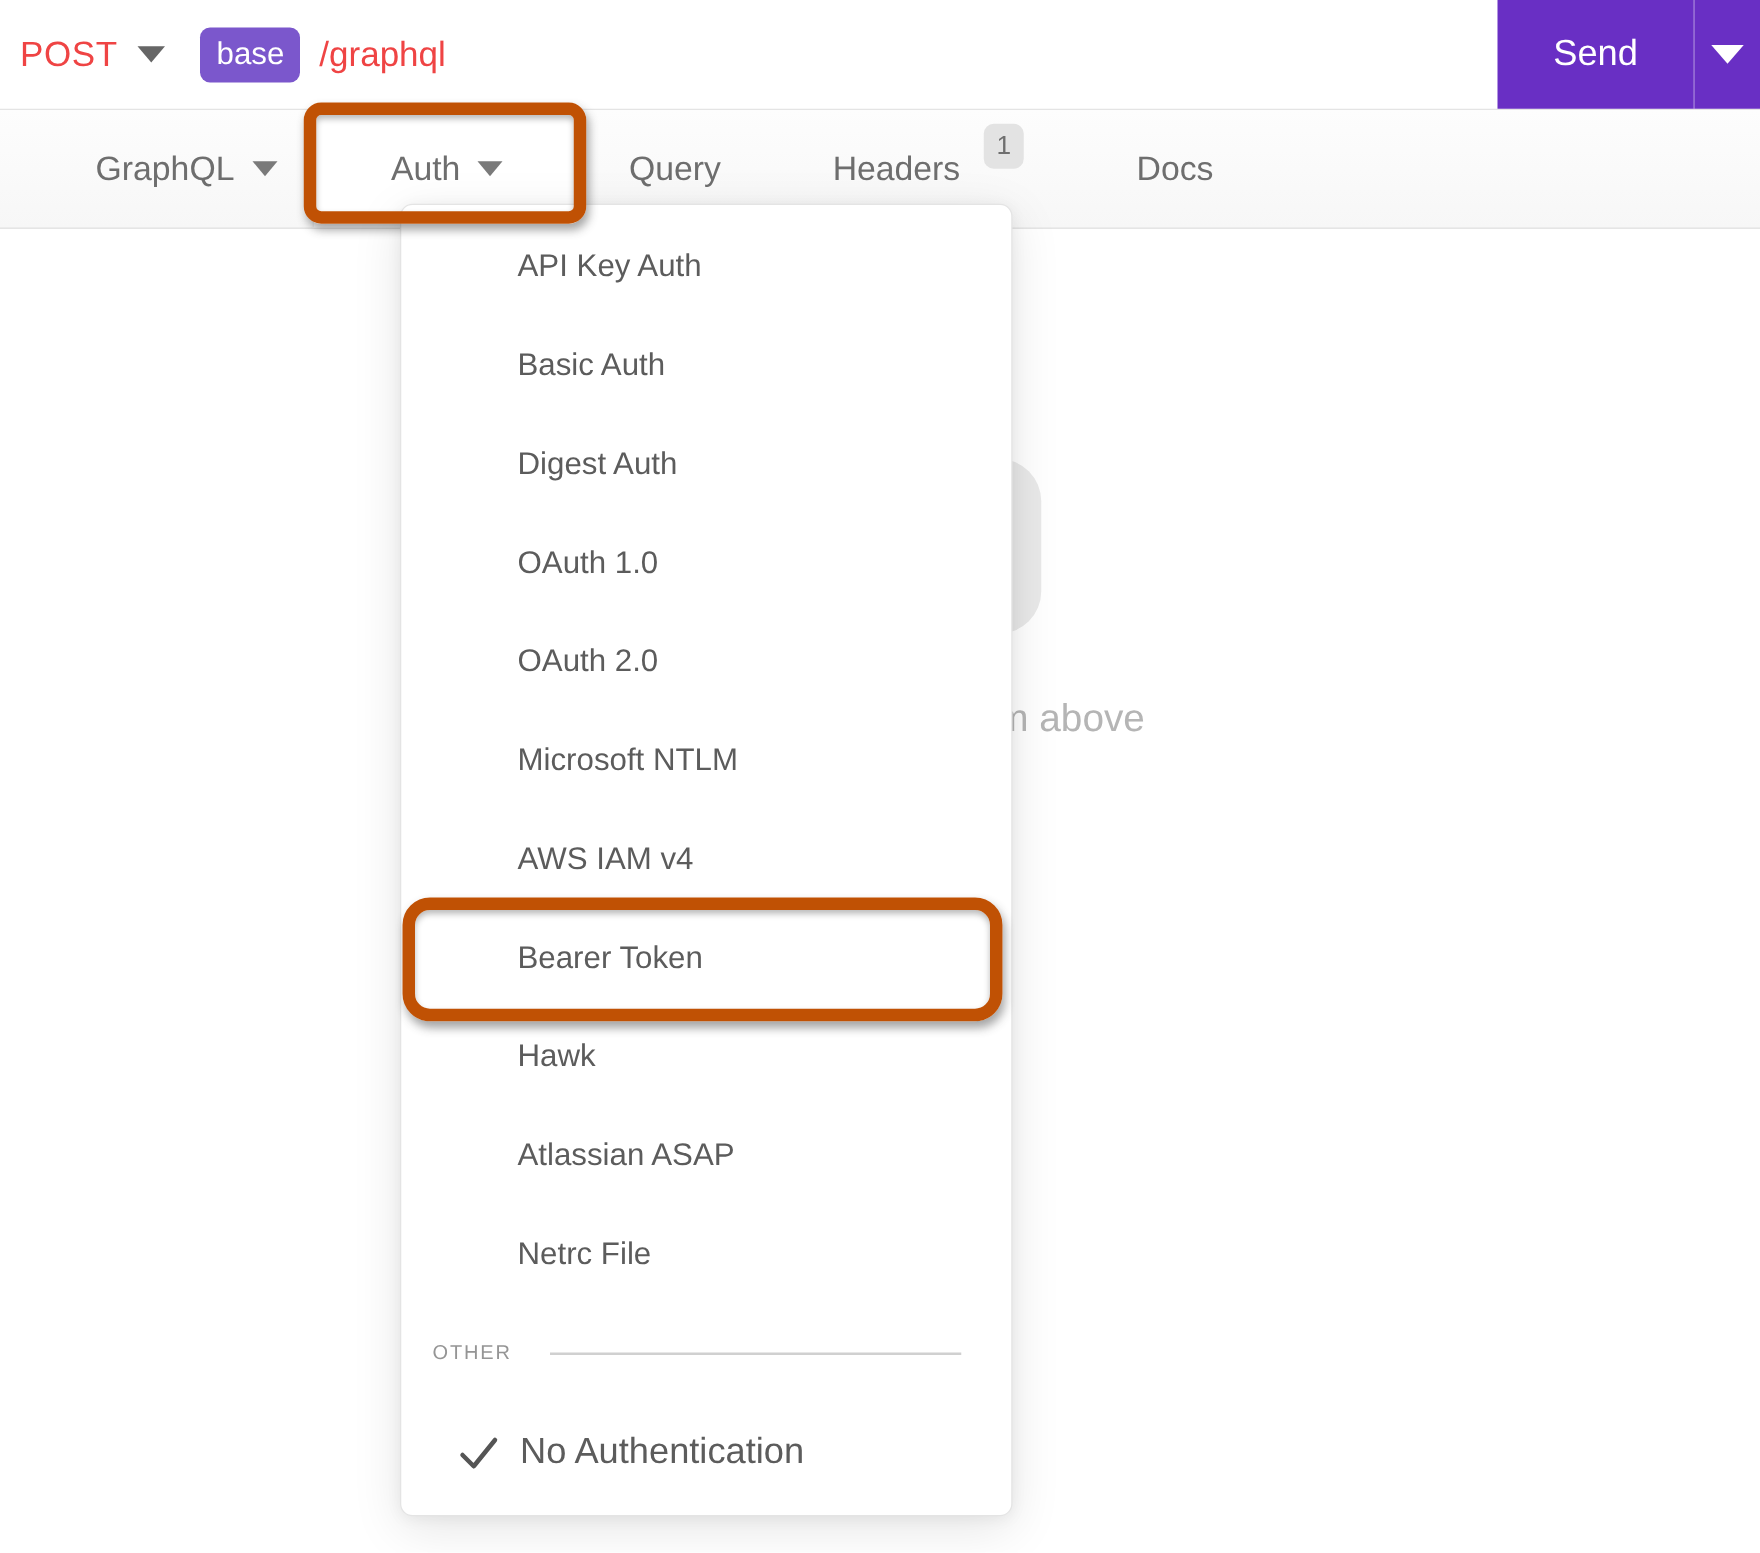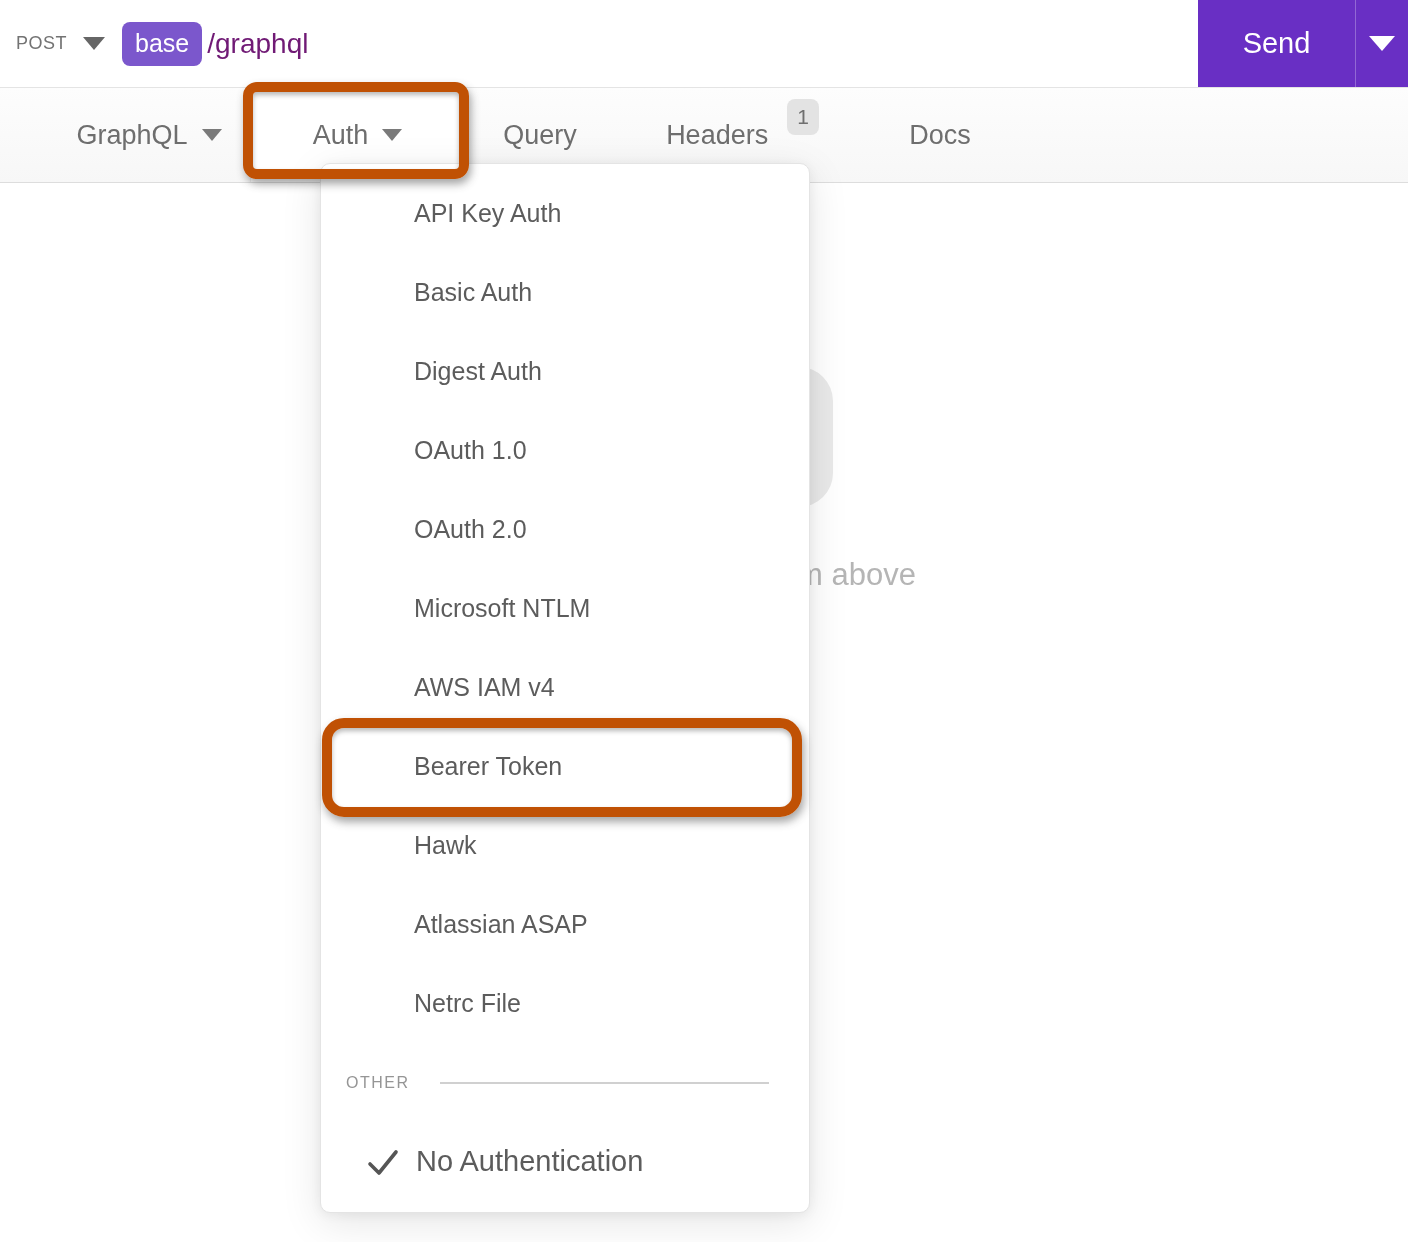--- a/index.html
+++ b/index.html
@@ -14,38 +14,38 @@
 
   
   .url-bar {
     position: absolute; left: 0; top: 0;
     width: 1408px; height: 88px;
     background: #ffffff;
     border-bottom: 1px solid #e4e4e4;
     display: flex; align-items: center;
   }
   .method-label {
-    color: #737373; font-size: 18px; margin-left: 16px; letter-spacing: .5px;
+    color: #ef4444; font-size: 28px; margin-left: 16px; letter-spacing: .5px;
     cursor: pointer;
   }
   .caret-down {
     width: 0; height: 0;
     border-left: 11px solid transparent;
     border-right: 11px solid transparent;
     border-top: 13px solid #666;
     margin-left: 16px;
   }
   .env-badge {
     background: #7b57cc; color: #fff;
     font-size: 25px; line-height: 1;
     padding: 9px 13px 10px 13px;
     border-radius: 8px;
-    margin-left: 17px;
-  }
-  .url-path { color: #701a75; font-size: 28px; margin-left: 5px; }
+    margin-left: 28px;
+  }
+  .url-path { color: #ef4444; font-size: 28px; margin-left: 15px; }
 
   .send-group { position: absolute; right: 0; top: 0; height: 87px; display: flex; }
   .send-button {
     width: 157px; height: 87px;
     background: #692fc4; color: #ffffff;
     font-size: 29px; border: none;
     display: flex; align-items: center; justify-content: center;
     cursor: pointer;
   }
   .send-caret-button {

